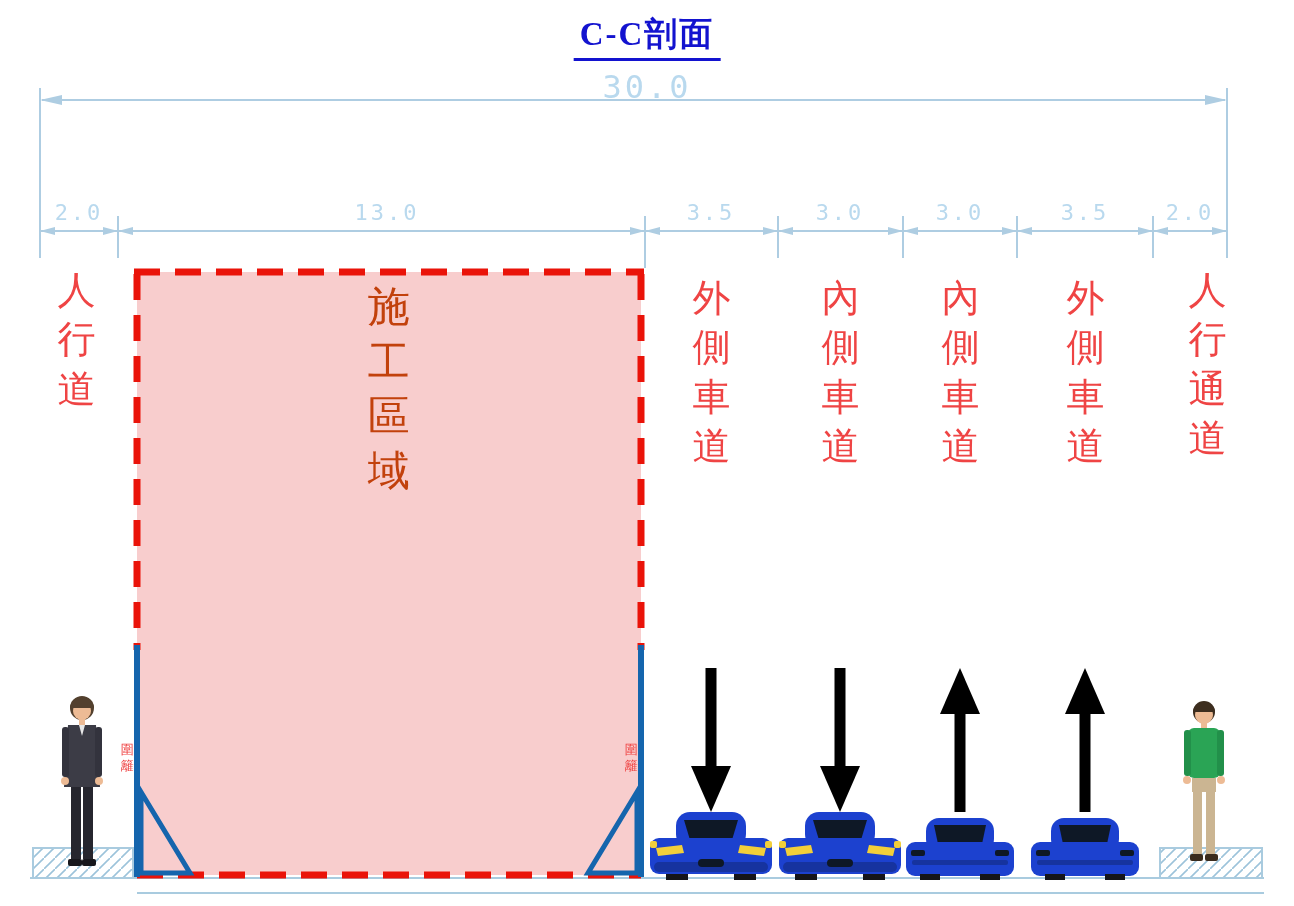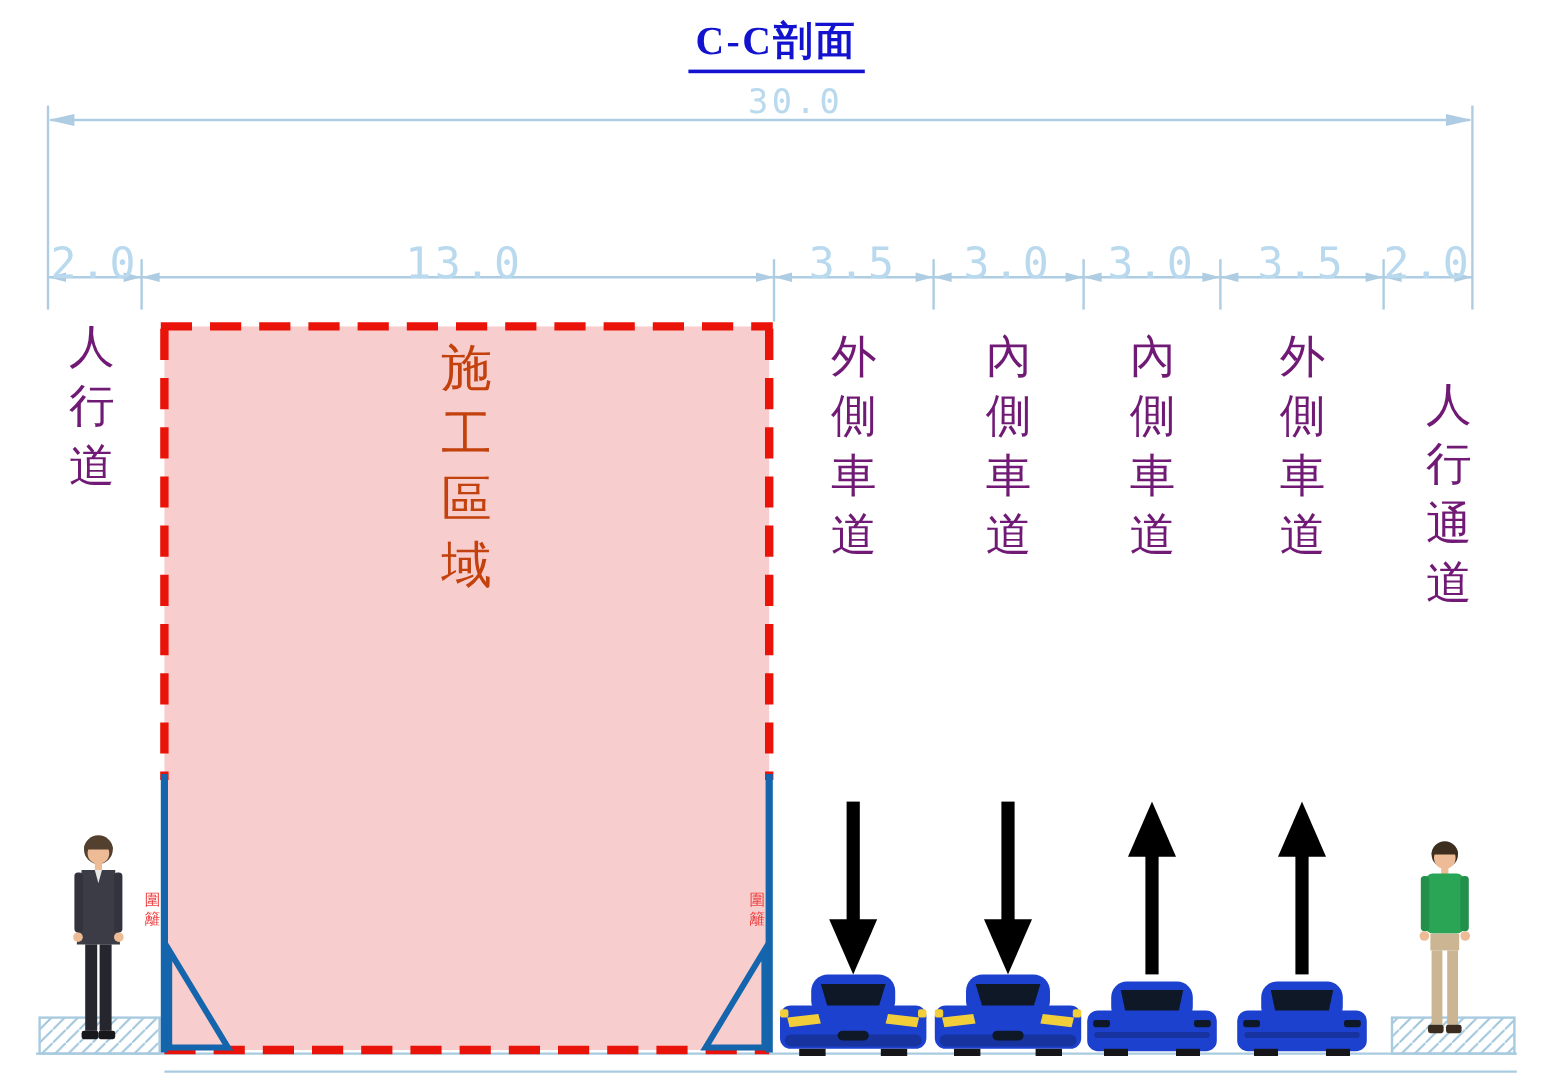--- a/index.html
+++ b/index.html
@@ -8,26 +8,26 @@
   .overlay { position:absolute; left:0; top:0; }
   .title {
     position:absolute; top:12px; left:50%; transform:translateX(-50%);
     font-family:"Liberation Serif", serif; font-size:33px; font-weight:600;
     color:#1313cf; border-bottom:3px solid #1313cf; padding:0 6px 1px; letter-spacing:2px;
     white-space:nowrap;
   }
   .dim {
     position:absolute; transform:translateX(-50%);
     color:#b9d9ee; font-family:"DejaVu Sans Mono", monospace;
-    font-size:36px; letter-spacing:3px; white-space:nowrap;
+    font-size:22px; letter-spacing:3px; white-space:nowrap;
   }
-  .dim.overall { font-size:28px;margin-left:16px; }
+  .dim.overall { font-size:32px; }
   .vtext {
     position:absolute; width:1.18em; text-align:center; word-break:break-all;
-    line-height:1.3; color:#701a75; font-weight:400;
+    line-height:1.3; color:#ef4444; font-weight:400;
     font-family:"Liberation Sans", sans-serif;
   }
   .vtext.zone { font-size:38px; }
   .vtext.construction { font-size:42px; color:#c2410c; }
   .vtext.small { font-size:13px; color:#ef4444; line-height:1.2; width:1.25em; }
 </style>
 </head>
 <body>
 
 <div class="canvas">
@@ -211,18 +211,18 @@
   <div class="dim" style="left:960px; top:200px;">3.0</div>
   <div class="dim" style="left:1085px; top:200px;">3.5</div>
   <div class="dim" style="left:1190px; top:200px;">2.0</div>
 
   <div class="vtext zone" style="left:54px; top:266px;">人行道</div>
   <div class="vtext construction" style="left:364px; top:280px;">施工區域</div>
   <div class="vtext zone" style="left:689px; top:274px;">外側車道</div>
   <div class="vtext zone" style="left:818px; top:274px;">內側車道</div>
   <div class="vtext zone" style="left:938px; top:274px;">內側車道</div>
   <div class="vtext zone" style="left:1063px; top:274px;">外側車道</div>
-  <div class="vtext zone" style="left:1185px; top:266px;margin-top:48px;">人行通道</div>
+  <div class="vtext zone" style="left:1185px; top:266px;">人行通道</div>
 
   <div class="vtext small" style="left:119px; top:742px;">圍籬</div>
   <div class="vtext small" style="left:623px; top:742px;">圍籬</div>
 
 </div>
 
 </body></html>

